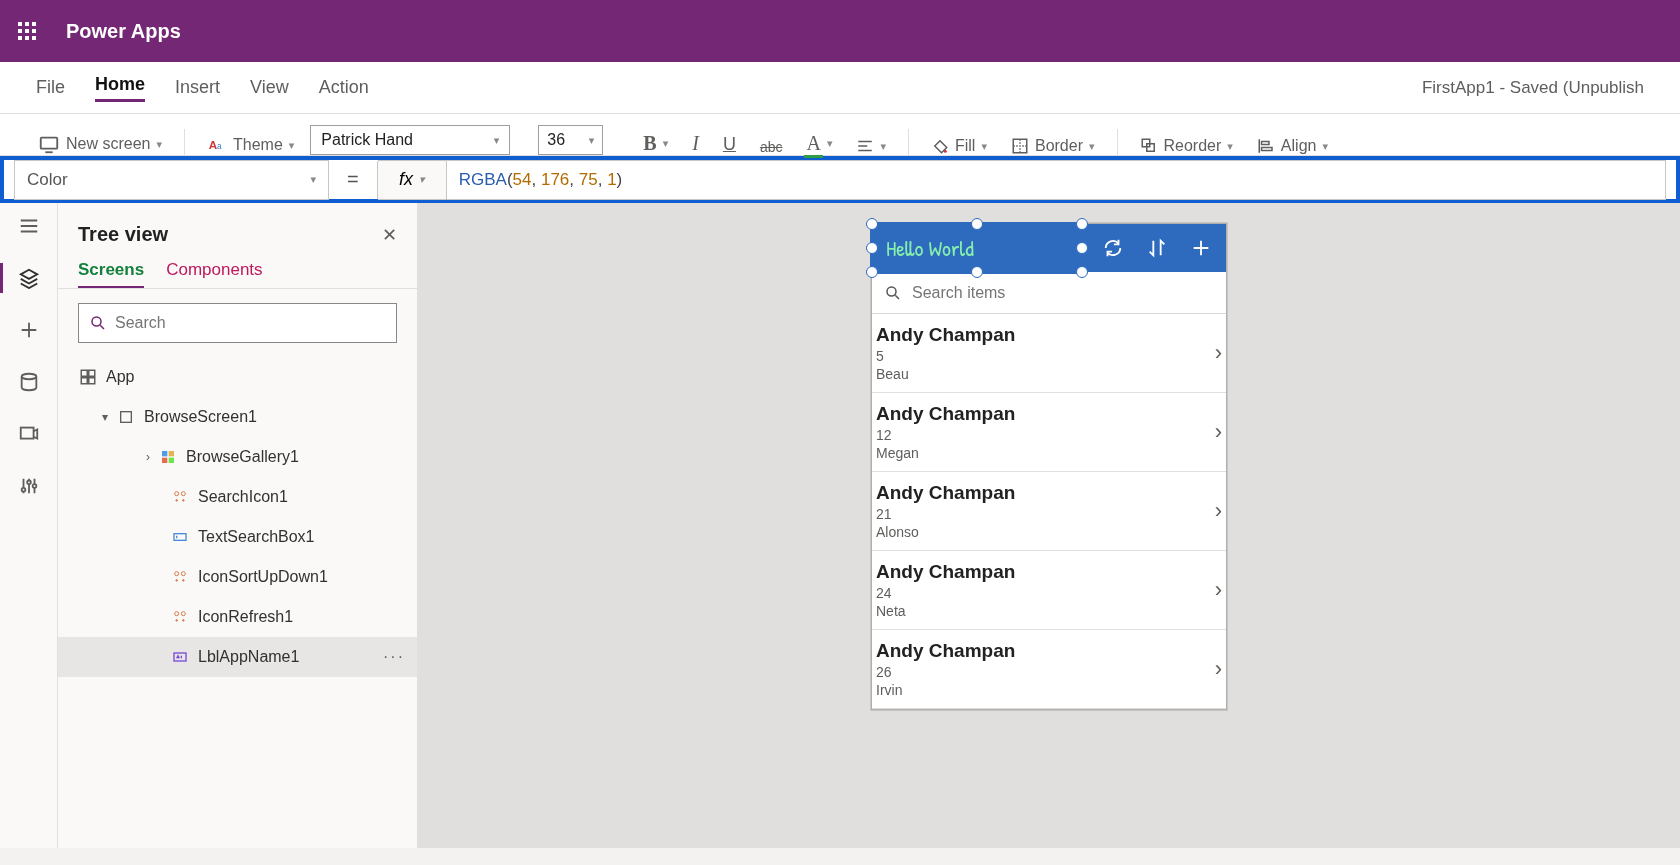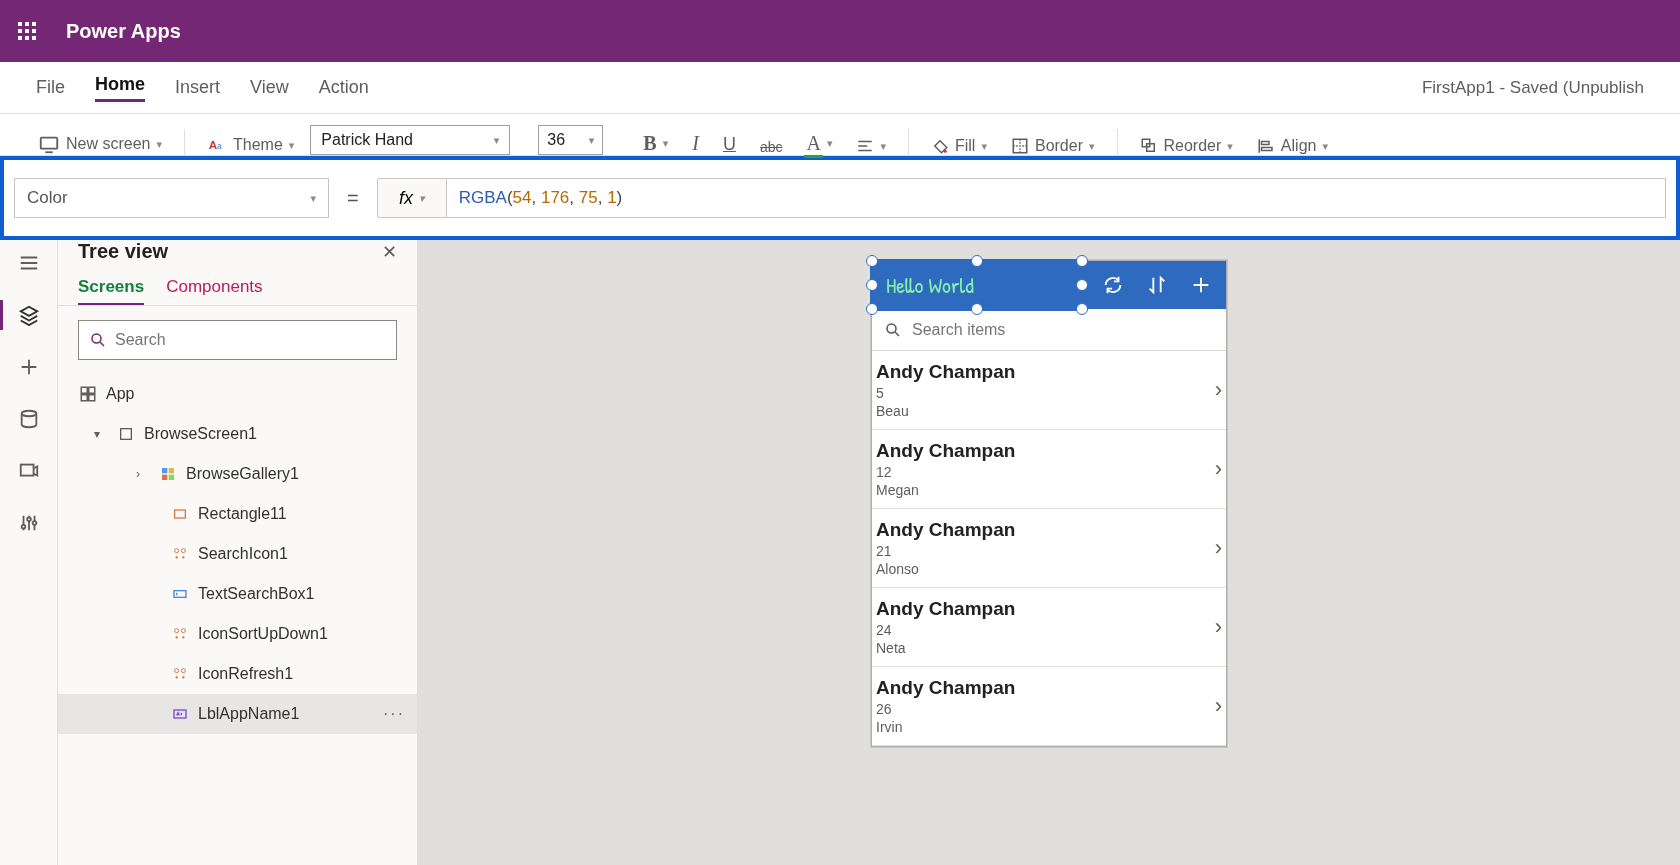--- a/index.html
+++ b/index.html
@@ -22,48 +22,48 @@
 .fontsel { border: 1px solid #a19f9d; height: 30px; width: 200px; display: flex; align-items: center; padding: 0 10px; background: #fff; color: #222; justify-content: space-between; }
 .sizesel { border: 1px solid #a19f9d; height: 30px; width: 65px; display: flex; align-items: center; padding: 0 8px; background: #fff; color: #222; justify-content: space-between; }
 .tsep { width: 1px; height: 26px; background: #e1dfdd; margin: 0 6px; }
 .bold { font-family: Georgia, serif; font-weight: 700; font-size: 20px; }
 .italic { font-style: italic; font-family: Georgia, serif; font-size: 20px; }
 .under { text-decoration: underline; font-size: 18px; }
 .strike { text-decoration: line-through; font-size: 14px; }
 .fontA { font-family: Georgia, serif; font-size: 20px; position: relative; }
 .fontA::after { content:''; position:absolute; left:-2px; right:-2px; bottom:-3px; height:3px; background:#2f9d45; }
 
-.formulabar-wrap { border: 4px solid #0f5dd0; padding: 16px 10px; background:#fff; display:flex; align-items:center; height:84px; }
+.formulabar-wrap { border: 4px solid #0f5dd0; padding: 16px 10px; background:#fff; display:flex; align-items:center; height:47px; }
 .propsel { border:1px solid #c8c6c4; height:40px; width:315px; display:flex; align-items:center; justify-content:space-between; padding:0 12px; background:#fff; font-size:17px; color:#555; }
 .eq { font-size: 20px; padding: 0 18px; color:#555; }
 .fx { border:1px solid #c8c6c4; border-radius:2px 0 0 2px; height:40px; width:70px; display:flex; align-items:center; justify-content:center; font-style:italic; font-family:Georgia,serif; font-size:18px; gap:6px; background:#faf9f8; }
 .formulafield { flex:1; border:1px solid #c8c6c4; border-left:none; height:40px; display:flex; align-items:center; padding:0 12px; font-size:17px; background:#fff; font-family:Consolas,monospace; }
 .tok-fn { color:#2a5db0; }
 .tok-num { color:#b36b00; }
 .tok-punc { color:#444; }
 
 .body { display:flex; height: calc(865px - 62px - 52px - 42px - 64px); }
 
 .leftrail { width:58px; background:#faf9f8; border-right:1px solid #e1dfdd; display:flex; flex-direction:column; align-items:center; padding-top:12px; gap:30px; color:#605e5c; }
 .leftrail .ri { width:100%; display:flex; justify-content:center; cursor:pointer; position:relative; }
 .leftrail .ri.active::before { content:''; position:absolute; left:0; top:-4px; bottom:-4px; width:3px; background:#742774; }
 .railicon { width:22px; height:22px; }
 
 .treepanel { width:360px; background:#faf9f8; border-right:1px solid #e1dfdd; display:flex; flex-direction:column; }
-.tp-header { display:flex; align-items:flex-end; justify-content:space-between; padding:0 20px 8px; }
+.tp-header { display:flex; align-items:flex-end; justify-content:space-between; padding:20px 20px 8px; }
 .tp-header h2 { font-size:20px; font-weight:600; color:#222; }
 .tp-close { font-size:18px; color:#605e5c; cursor:pointer; }
 .tp-tabs { display:flex; gap:22px; padding:0 20px; border-bottom:1px solid #e1dfdd; }
 .tp-tab { font-size:17px; color:#be185d; padding:6px 0; cursor:pointer; }
 .tp-tab.active { color:#15803d; font-weight:600; border-bottom:2px solid #742774; }
 .searchbox { margin:14px 20px; border:1px solid #8a8886; height:40px; display:flex; align-items:center; padding:0 10px; gap:8px; background:#fff; }
 .searchbox input { border:none; outline:none; flex:1; font-size:16px; }
 
 .treelist { flex:1; overflow:auto; font-size:16px; color:#323130; }
-.trow { display:flex; align-items:center; height:40px; padding:0 12px 0 20px; gap:8px; cursor:pointer; }
+.trow { display:flex; align-items:center; height:40px; padding:0 12px 0 20px; gap:8px; cursor:pointer;text-align:right; }
 .trow.selected { background:#e8e6e4; }
 .trow .tchev { width:14px; font-size:12px; color:#605e5c; }
 .trow .ticon { width:20px; display:flex; justify-content:center; }
 .trow .more { margin-left:auto; color:#605e5c; letter-spacing:2px; }
 .indent1 { padding-left:36px; }
 .indent2 { padding-left:78px; }
 .indent3 { padding-left:112px; }
 
 .canvas { flex:1; background:#e0dfde; display:flex; justify-content:center; align-items:flex-start; padding-top:20px; }
 .phone { width:356px; background:#fff; border:1px solid #b1afad; box-shadow:0 0 0 1px #c8c6c4; }
@@ -299,28 +299,20 @@
         <span class="tchev">›</span>
         <span class="ticon">
             <svg width="16" height="16" viewBox="0 0 24 24">
               <rect x="3" y="3" width="8" height="8" fill="#4f9de6"></rect>
               <rect x="13" y="3" width="8" height="8" fill="#e6b34f"></rect>
               <rect x="3" y="13" width="8" height="8" fill="#e66b4f"></rect>
               <rect x="13" y="13" width="8" height="8" fill="#6be64f"></rect>
             </svg>
           </span>
         <span>BrowseGallery1</span>
-      </div>
-      <div class="trow indent3">
-        <span class="ticon">
-            <svg width="16" height="16" viewBox="0 0 24 24" fill="none" stroke="#d87a4a" stroke-width="2">
-              <rect x="4" y="6" width="16" height="12"></rect>
-            </svg>
-          </span>
-        <span>Rectangle11</span>
       </div>
       <div class="trow indent3">
         <span class="ticon">
             <svg width="16" height="16" viewBox="0 0 24 24" fill="none" stroke="#d87a4a" stroke-width="1.5">
               <circle cx="7" cy="7" r="3"></circle>
               <circle cx="17" cy="7" r="3"></circle>
               <path d="M5 17h4M15 17h4M7 15v4M17 15v4"></path>
             </svg>
           </span>
         <span>SearchIcon1</span>

